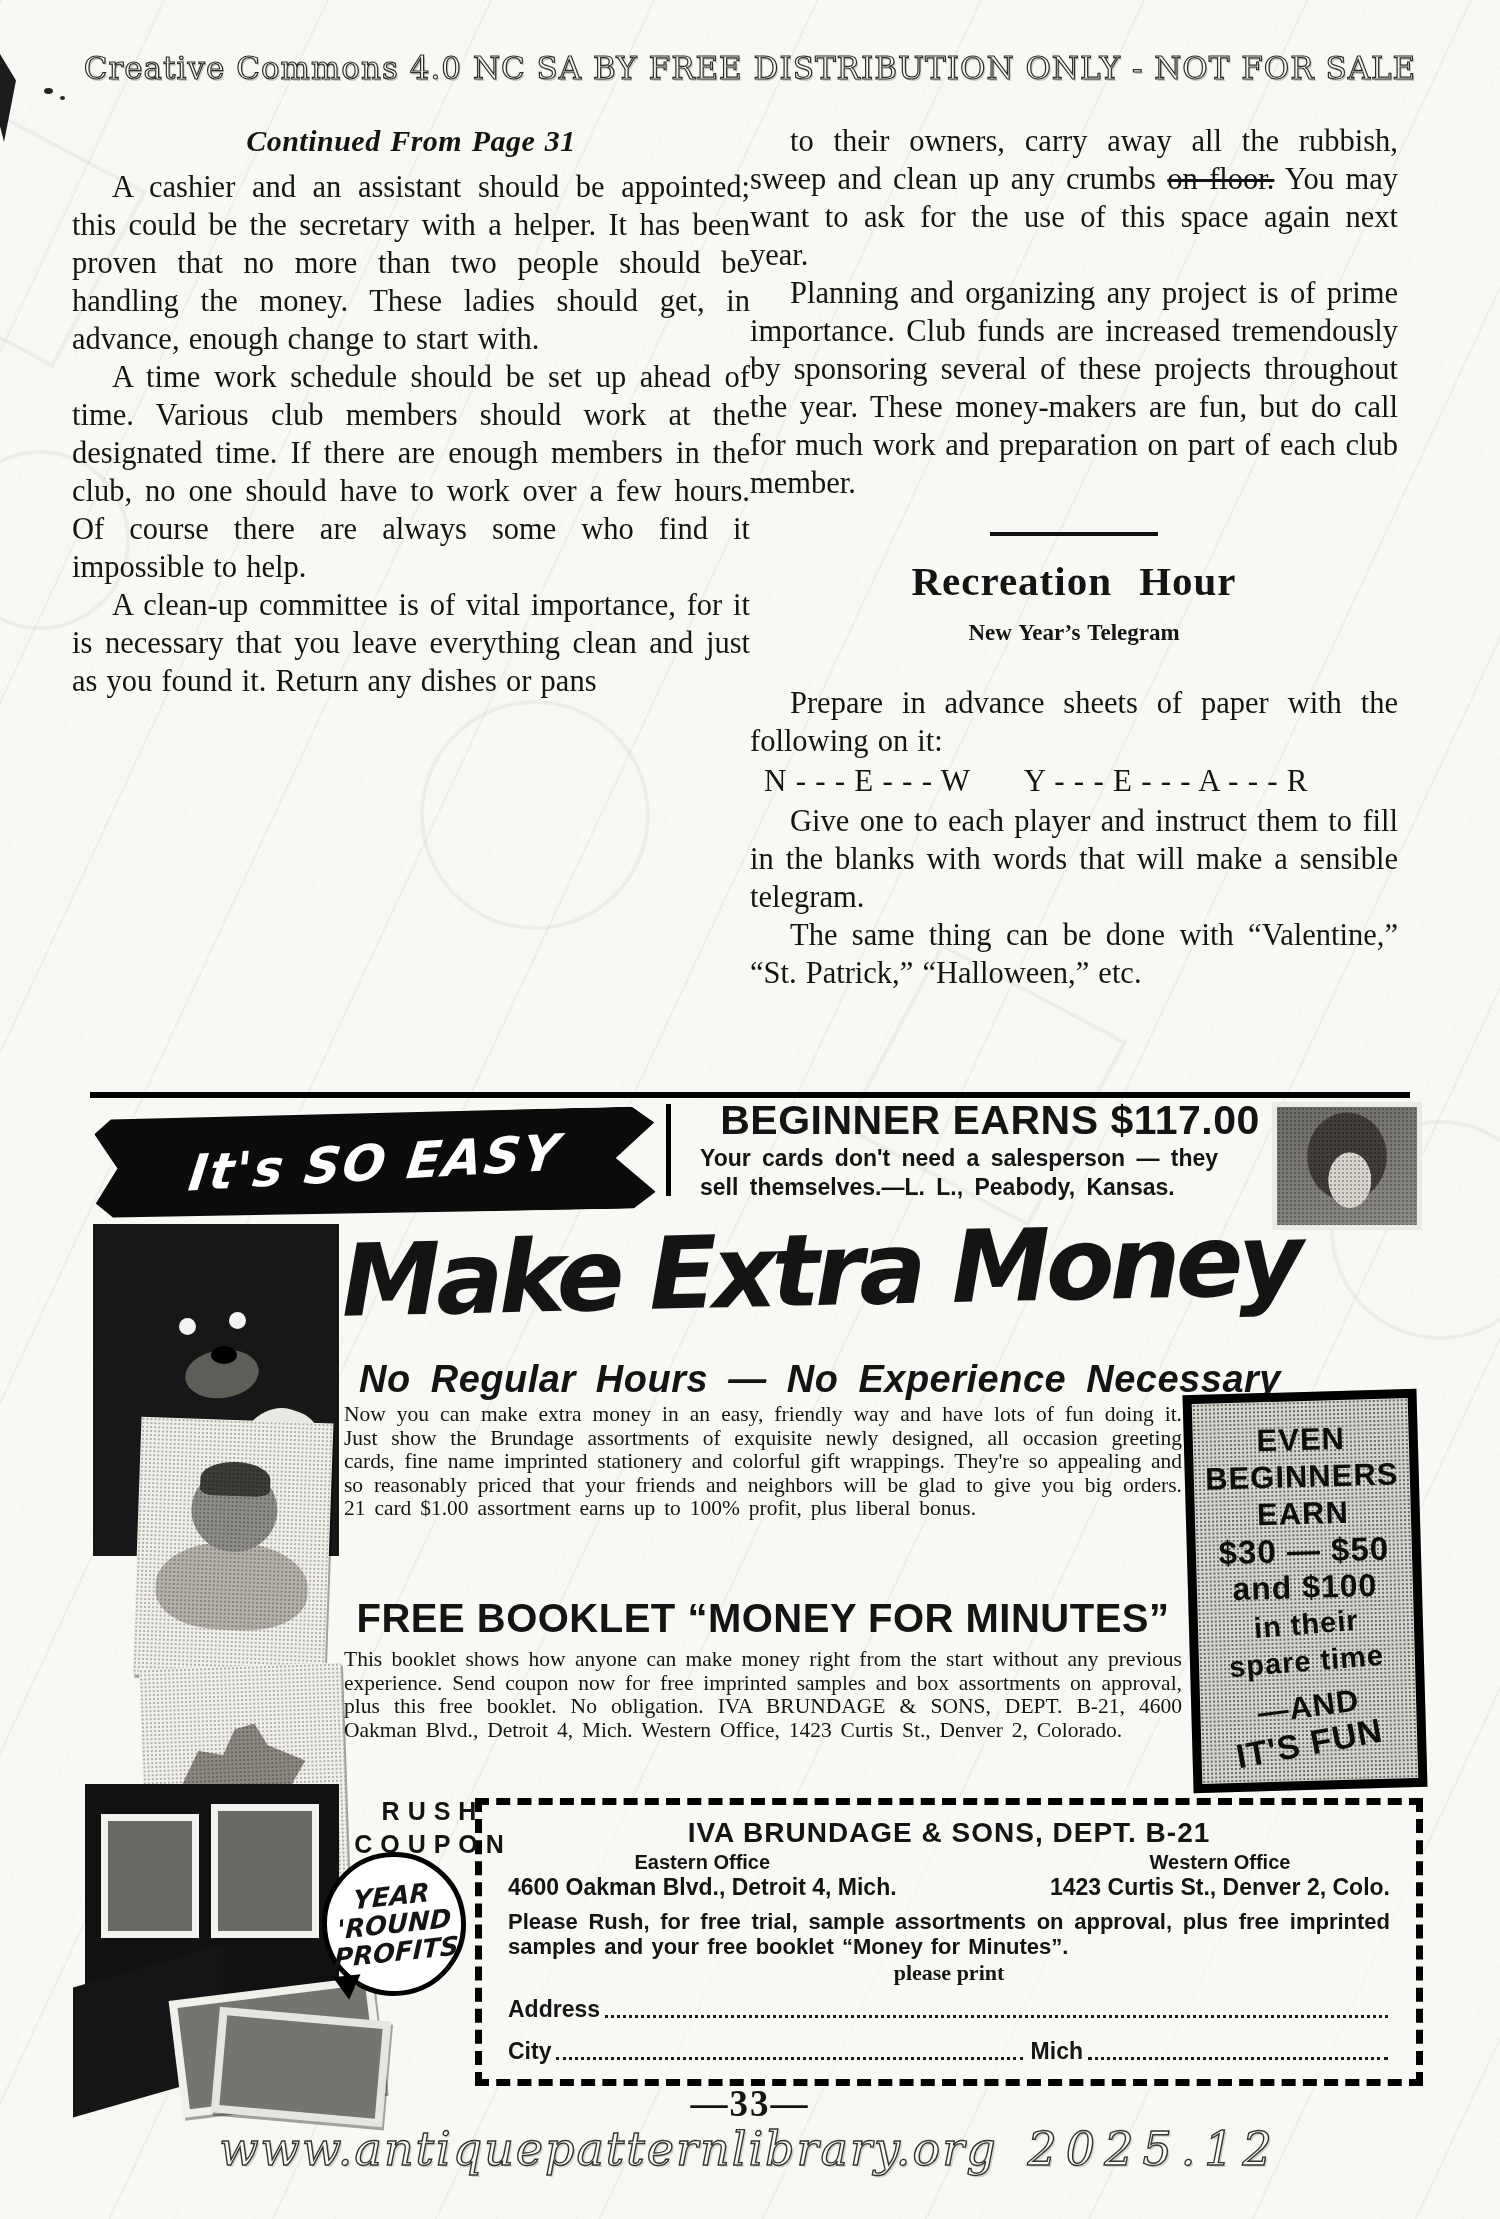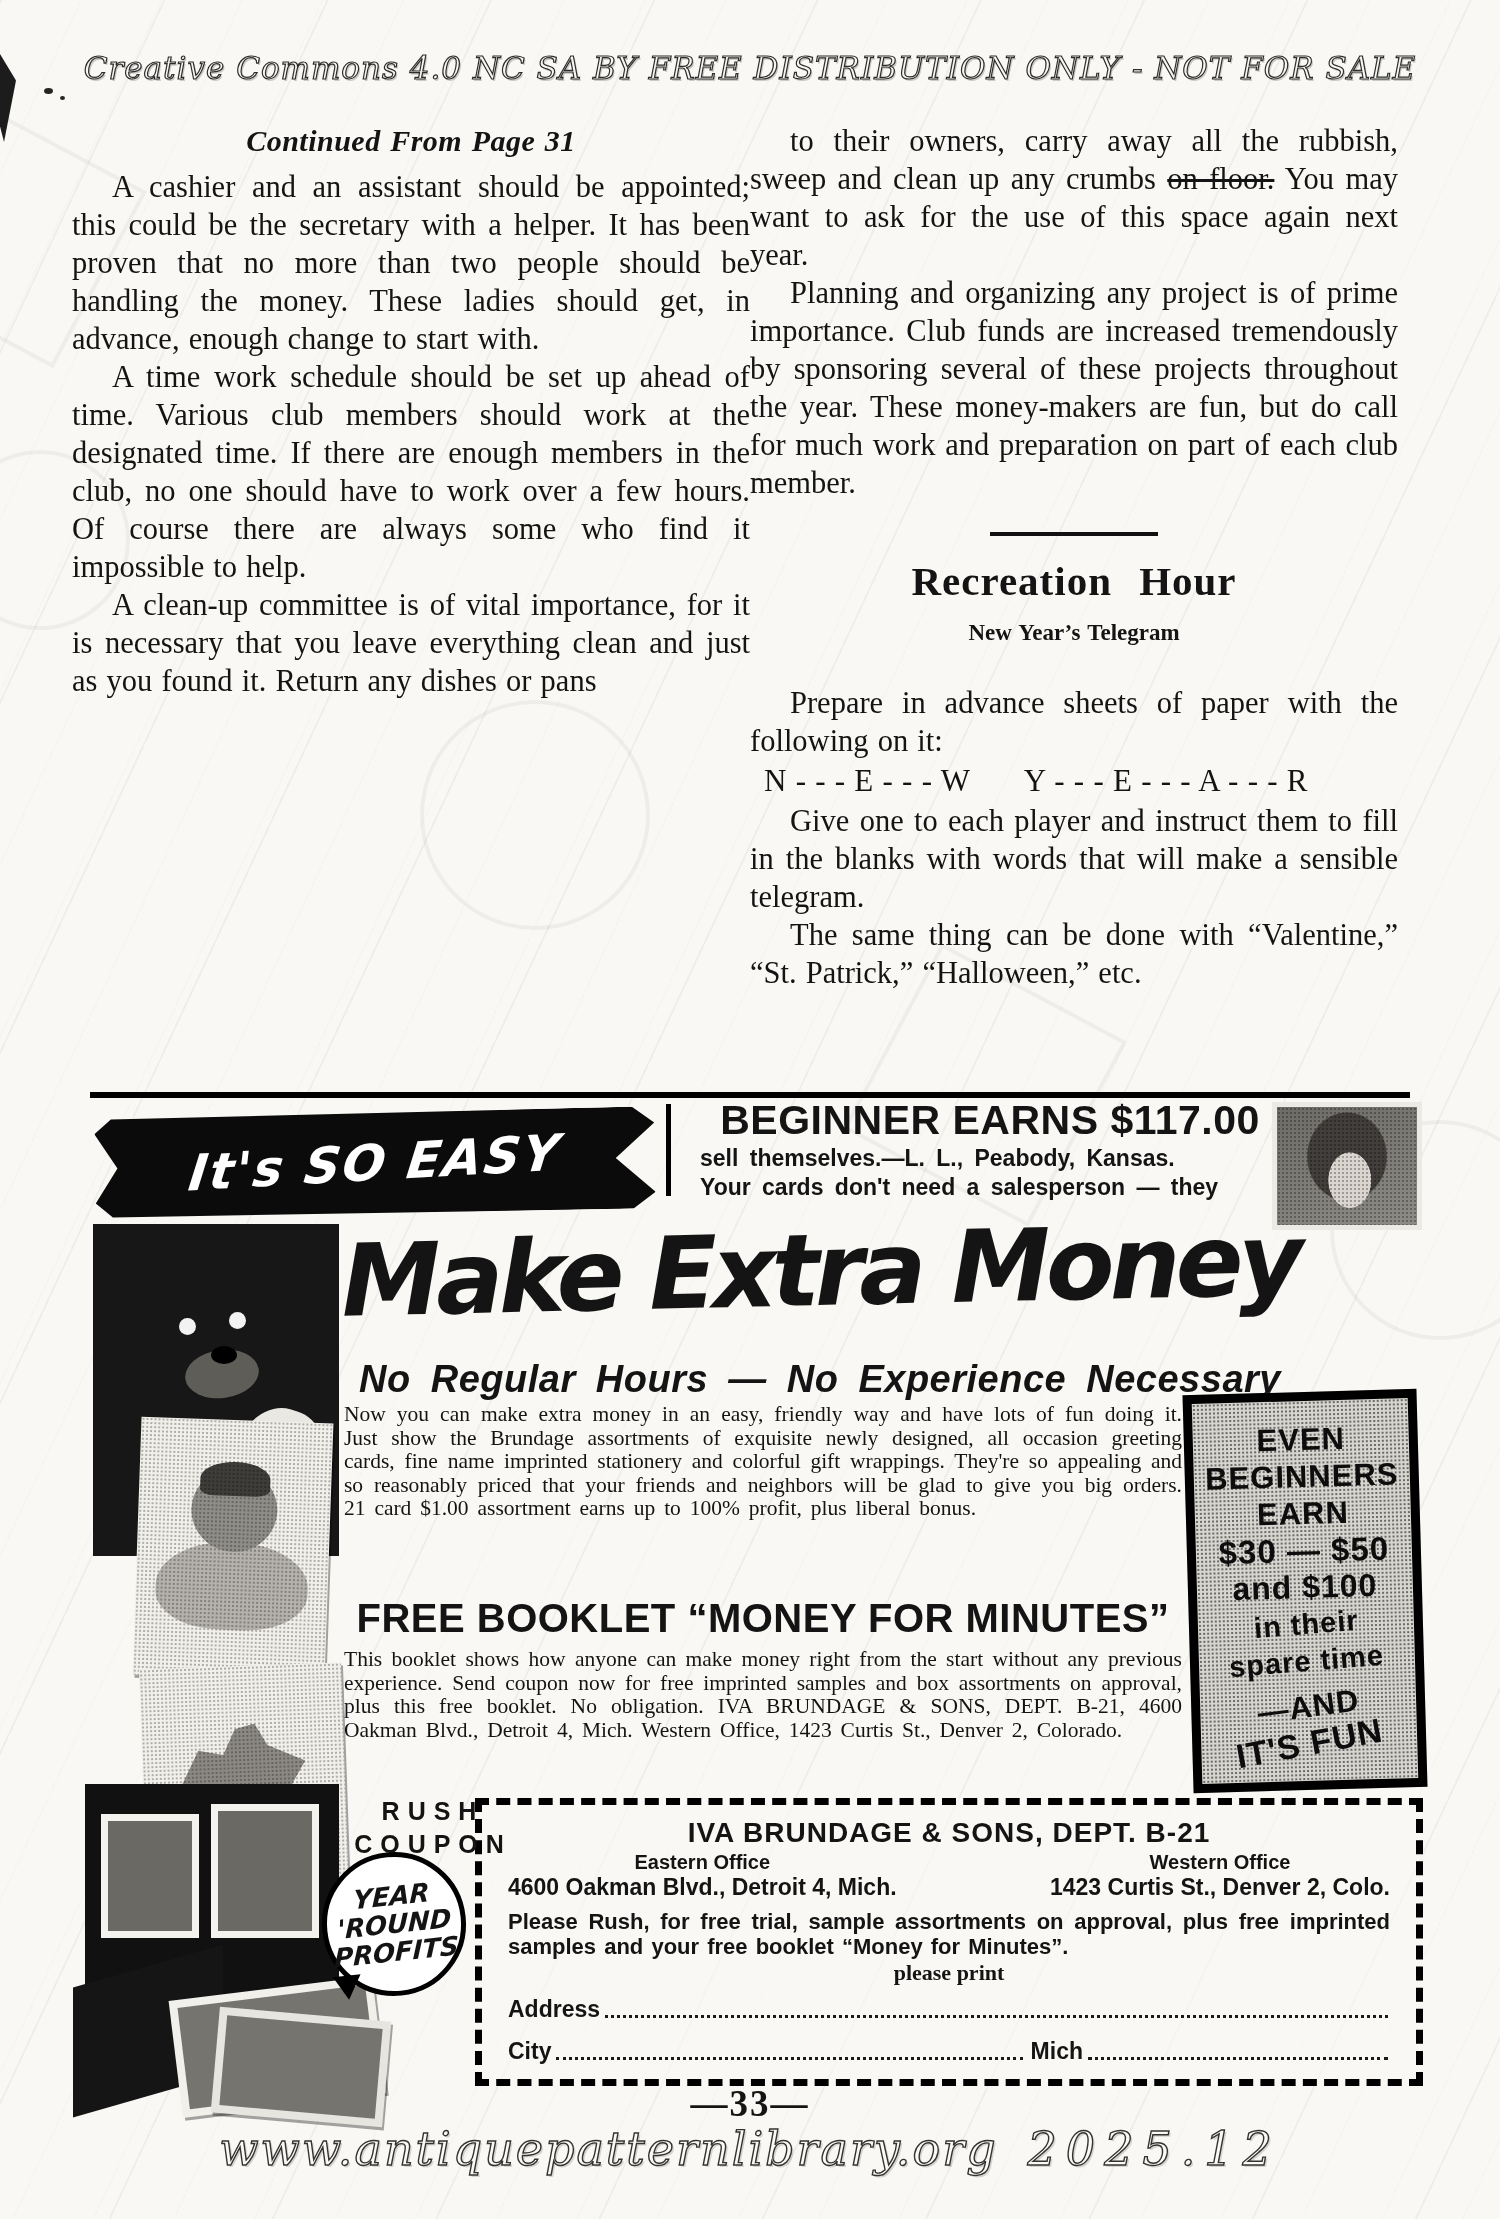--- a/index.html
+++ b/index.html
@@ -15,21 +15,21 @@
   }
   .wm-shape { position:absolute; border:4px solid rgba(0,0,0,0.045); pointer-events:none; }
   .wm-c { border-radius:50%; }
   .wm-r { transform:rotate(28deg); }
   .spot { position:absolute; background:#242424; border-radius:50%; }
   .edge-wedge { position:absolute; left:0; top:54px; width:16px; height:88px; background:#1c1c1c;
                 clip-path:polygon(0 0,100% 30%,25% 100%,0 82%); }
 
   
   .header-notice { position:absolute; top:50px; left:0; width:100%; text-align:center;
-    font-family:"DejaVu Serif", serif; font-style:italic; font-size:31px; letter-spacing:1px;
+    font-family:"DejaVu Serif", serif; font-size:31px; letter-spacing:1px;
     color:#f7f6f2; -webkit-text-stroke:1.2px #2d2d2d; text-shadow:1.5px 1.5px 0 rgba(40,40,40,.22); }
   .footer-num { position:absolute; top:2082px; left:0; width:100%; text-align:center;
     font-size:37px; font-weight:bold; letter-spacing:2px; }
   .footer-url { position:absolute; top:2122px; left:0; width:100%; text-align:center;
     font-family:"DejaVu Serif", serif; font-style:italic; font-size:46px; letter-spacing:2px;
     color:#faf9f5; -webkit-text-stroke:1.4px #333; text-shadow:2px 2px 0 rgba(50,50,50,.18); }
   .footer-url .edition { margin-left:30px; letter-spacing:9px; }
 
   
   .article { position:absolute; top:122px; left:72px; width:1340px; display:flex; }
@@ -197,22 +197,22 @@
   <div class="ad">
     <div class="ad-rule"></div>
 
     <div class="ribbon">
       <span>It's SO EASY</span>
     </div>
     <div class="vbar"></div>
 
     <div class="testimonial">
       <div class="t-head">BEGINNER EARNS $117.00</div>
+      <div class="t-line">Your cards don't need a salesperson — they</div>
       <div class="t-line">sell themselves.—L. L., Peabody, Kansas.</div>
-      <div class="t-line">Your cards don't need a salesperson — they</div>
     </div>
 
     <div class="photo-woman">
         <div class="ht"></div>
       </div>
 
     <div class="headline">Make Extra Money</div>
     <div class="subheadline">No Regular Hours — No Experience Necessary</div>
 
     <div class="left-collage">

